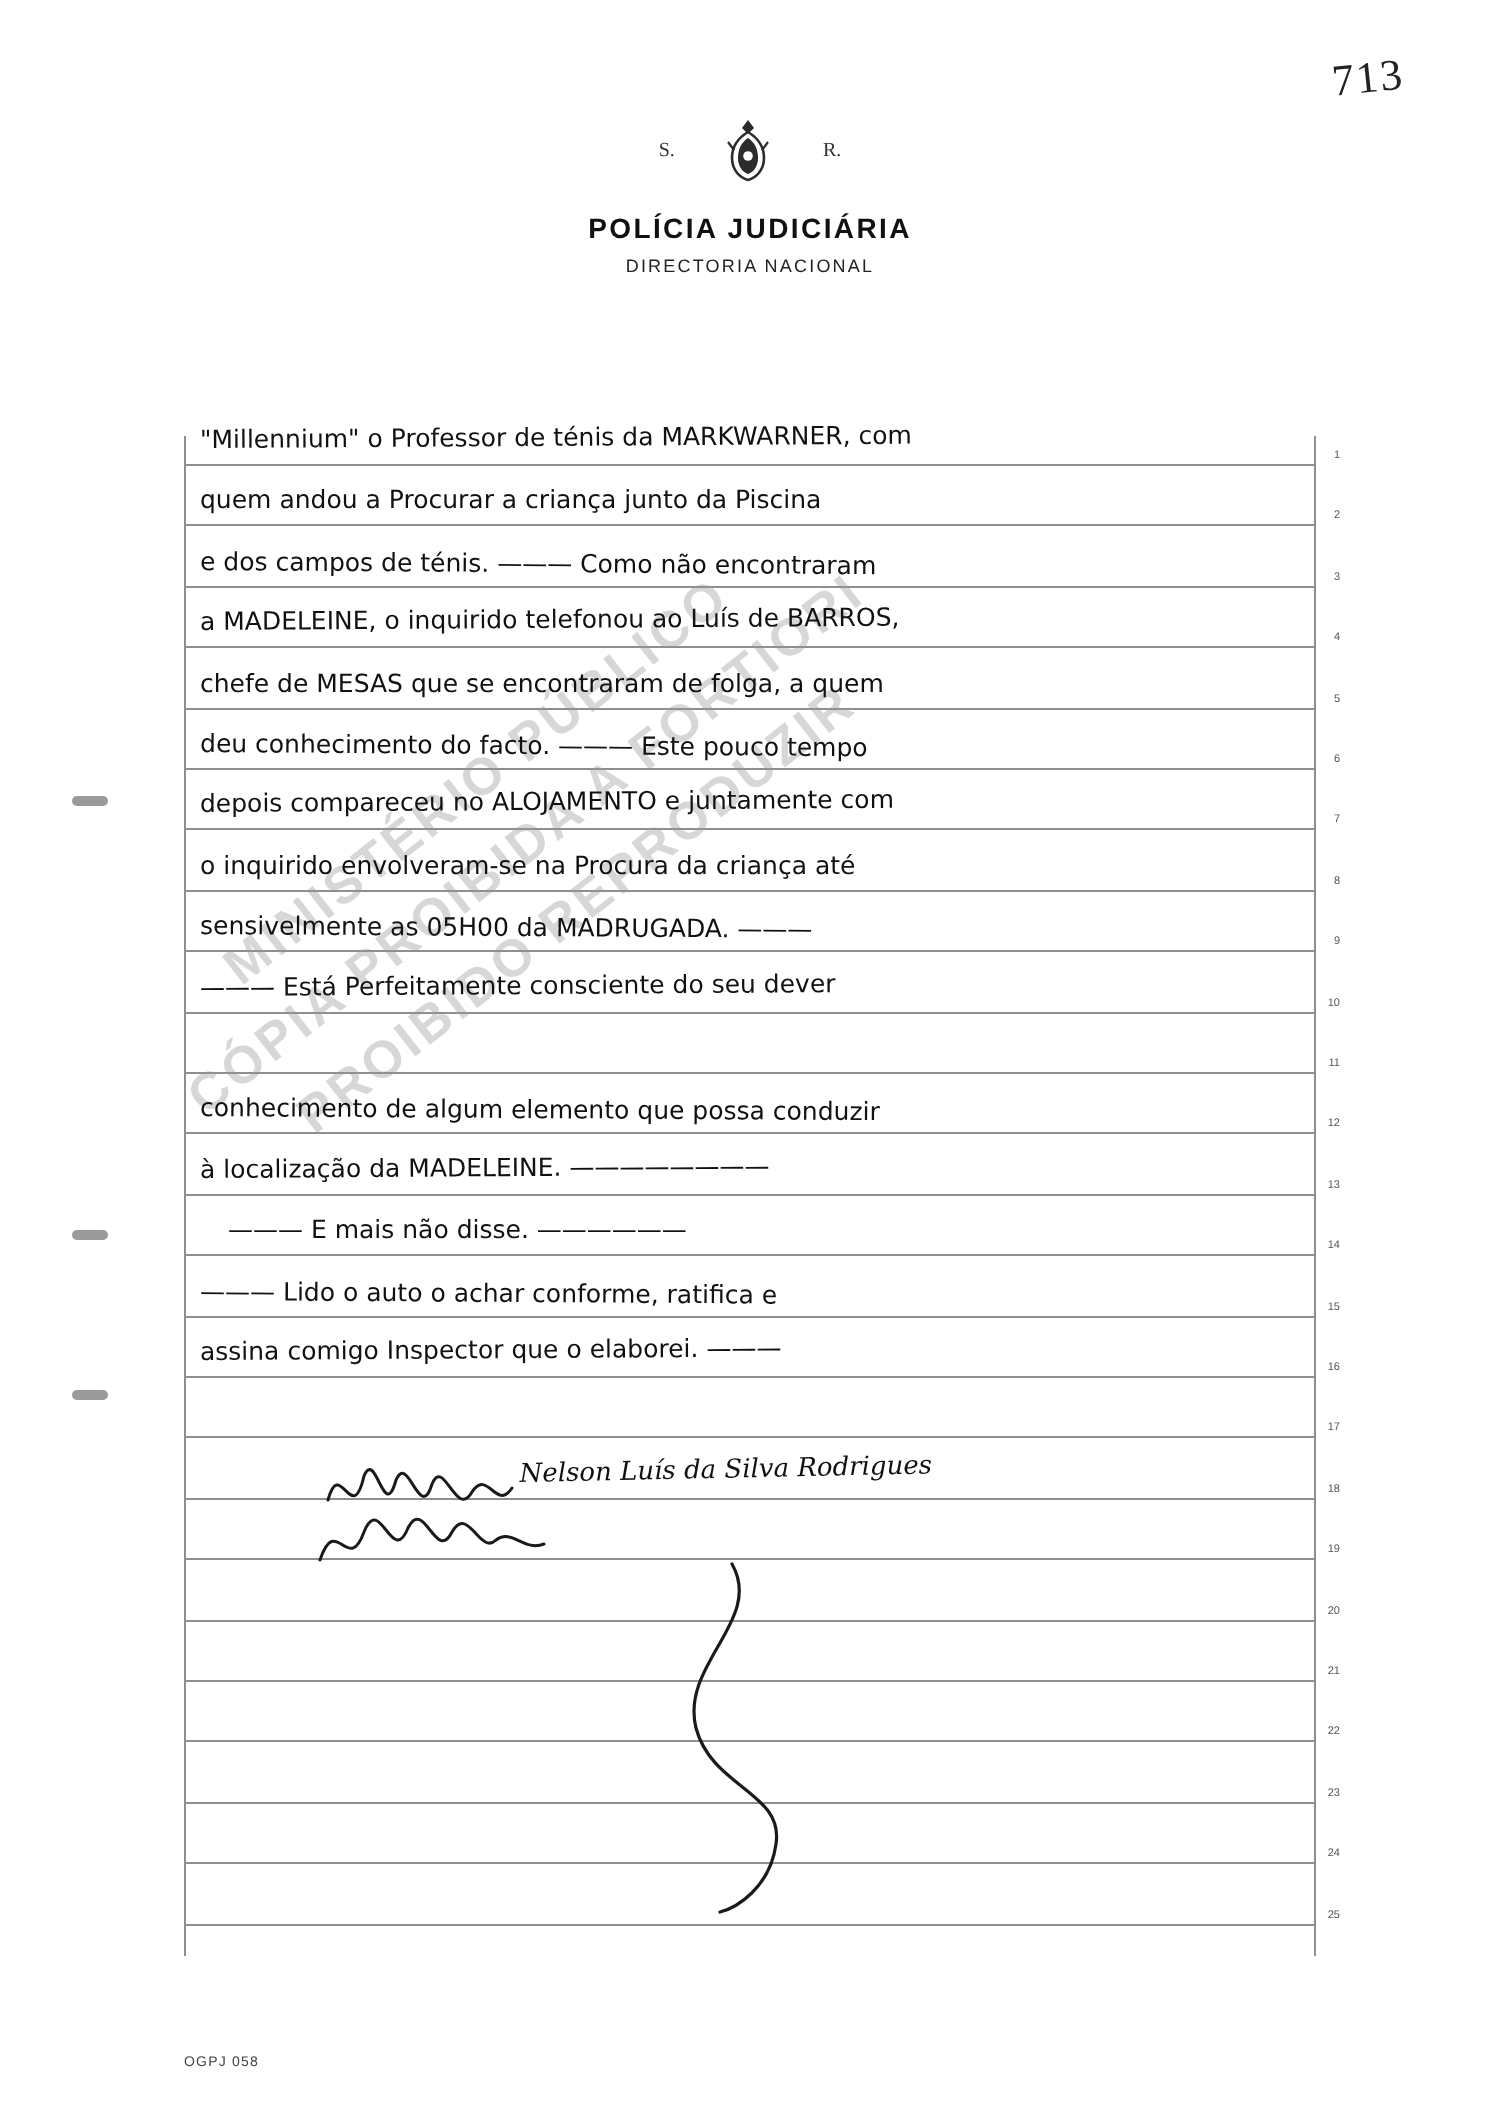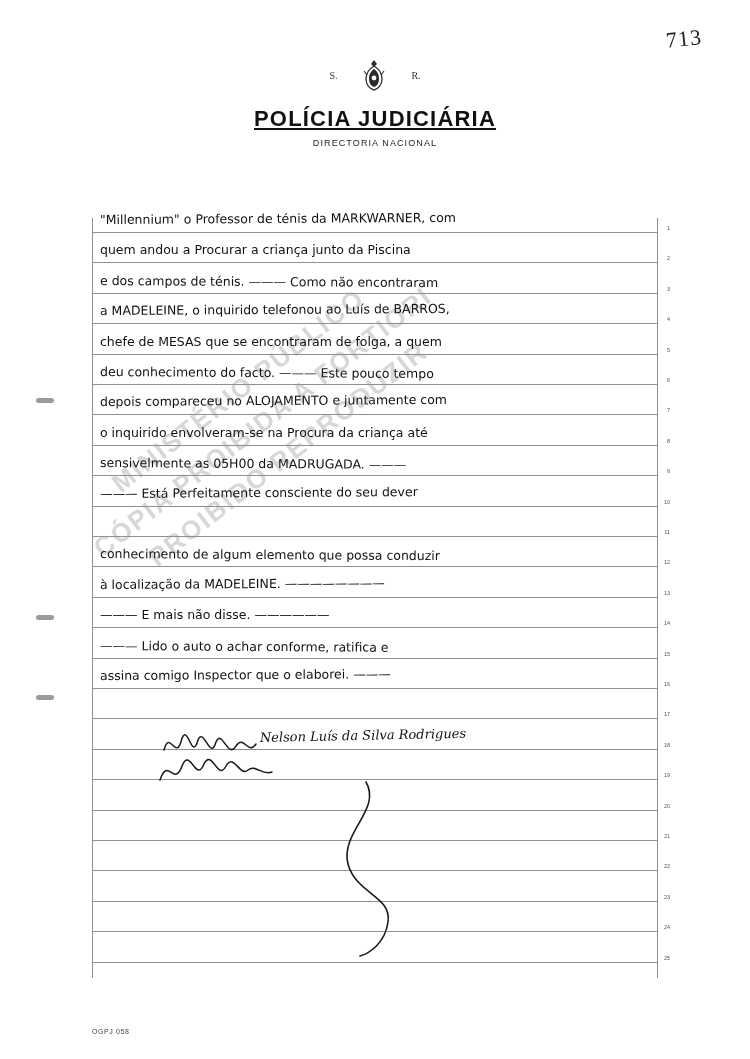--- a/index.html
+++ b/index.html
@@ -51,25 +51,24 @@
     font-size: 10px;
     color: #333;
   }
   .crest {
     width: 26px;
     height: 32px;
     position: relative;
   }
   .org-title {
     margin-top: 14px;
-    font-size: 22px;
+    font-size: 14px;
     font-weight: bold;
     letter-spacing: 1.2px;
     color: #111;
-    text-decoration: underline;
   }
   .org-subtitle {
     margin-top: 6px;
     font-size: 9px;
     letter-spacing: 1.1px;
     color: #222;
   }
 
   
   .sheet {
@@ -270,21 +269,21 @@
       <div class="hw" style="left: 8px; top: 54.8px; transform: rotate(0.35deg);">e dos campos de ténis. ——— Como não encontraram</div>
       <div class="hw" style="left: 8px; top: 85.2px; transform: rotate(-0.35deg);">a MADELEINE, o inquirido telefonou ao Luís de BARROS,</div>
       <div class="hw" style="left: 8px; top: 115.6px; transform: rotate(0deg);">chefe de MESAS que se encontraram de folga, a quem</div>
       <div class="hw" style="left: 8px; top: 146px; transform: rotate(0.35deg);">deu conhecimento do facto. ——— Este pouco tempo</div>
       <div class="hw" style="left: 8px; top: 176.4px; transform: rotate(-0.35deg);">depois compareceu no ALOJAMENTO e juntamente com</div>
       <div class="hw" style="left: 8px; top: 206.8px; transform: rotate(0deg);">o inquirido envolveram-se na Procura da criança até</div>
       <div class="hw" style="left: 8px; top: 237.2px; transform: rotate(0.35deg);">sensivelmente as 05H00 da MADRUGADA. ———</div>
       <div class="hw" style="left: 8px; top: 267.6px; transform: rotate(-0.35deg);">——— Está Perfeitamente consciente do seu dever</div>
       <div class="hw" style="left: 8px; top: 328.4px; transform: rotate(0.35deg);">conhecimento de algum elemento que possa conduzir</div>
       <div class="hw" style="left: 8px; top: 358.8px; transform: rotate(-0.35deg);">à localização da MADELEINE. ————————</div>
-      <div class="hw" style="left: 8px; top: 389.2px; transform: rotate(0deg);">——— E mais não disse. ——————</div>
+      <div class="hw" style="left: 22px; top: 389.2px; transform: rotate(0deg);">——— E mais não disse. ——————</div>
       <div class="hw" style="left: 8px; top: 419.6px; transform: rotate(0.35deg);">——— Lido o auto o achar conforme, ratifica e</div>
       <div class="hw" style="left: 8px; top: 450px; transform: rotate(-0.35deg);">assina comigo Inspector que o elaborei. ———</div>
       <div class="hw sig" style="left: 168px; top: 512.4px; transform: rotate(-1.2deg);">Nelson Luís da Silva Rodrigues</div>
       <svg width="200" height="70" viewBox="0 0 200 70" style="position: absolute; left: 60px; top: 504.4px;">
         <path d="M12 28 C18 6 24 42 30 16 C36 2 40 40 46 18 C52 4 58 40 64 20 C70 6 76 38 84 24 C92 12 96 34 104 22" fill="none" stroke="#1a1a1a" stroke-width="1.5" stroke-linecap="round"></path>
         <path d="M8 58 C16 34 22 66 30 44 C38 24 44 62 52 42 C60 26 66 60 74 44 C82 30 88 56 96 48 C104 42 110 54 120 50" fill="none" stroke="#1a1a1a" stroke-width="1.5" stroke-linecap="round"></path>
       </svg>
     </div>
 
   <div class="squiggle">

